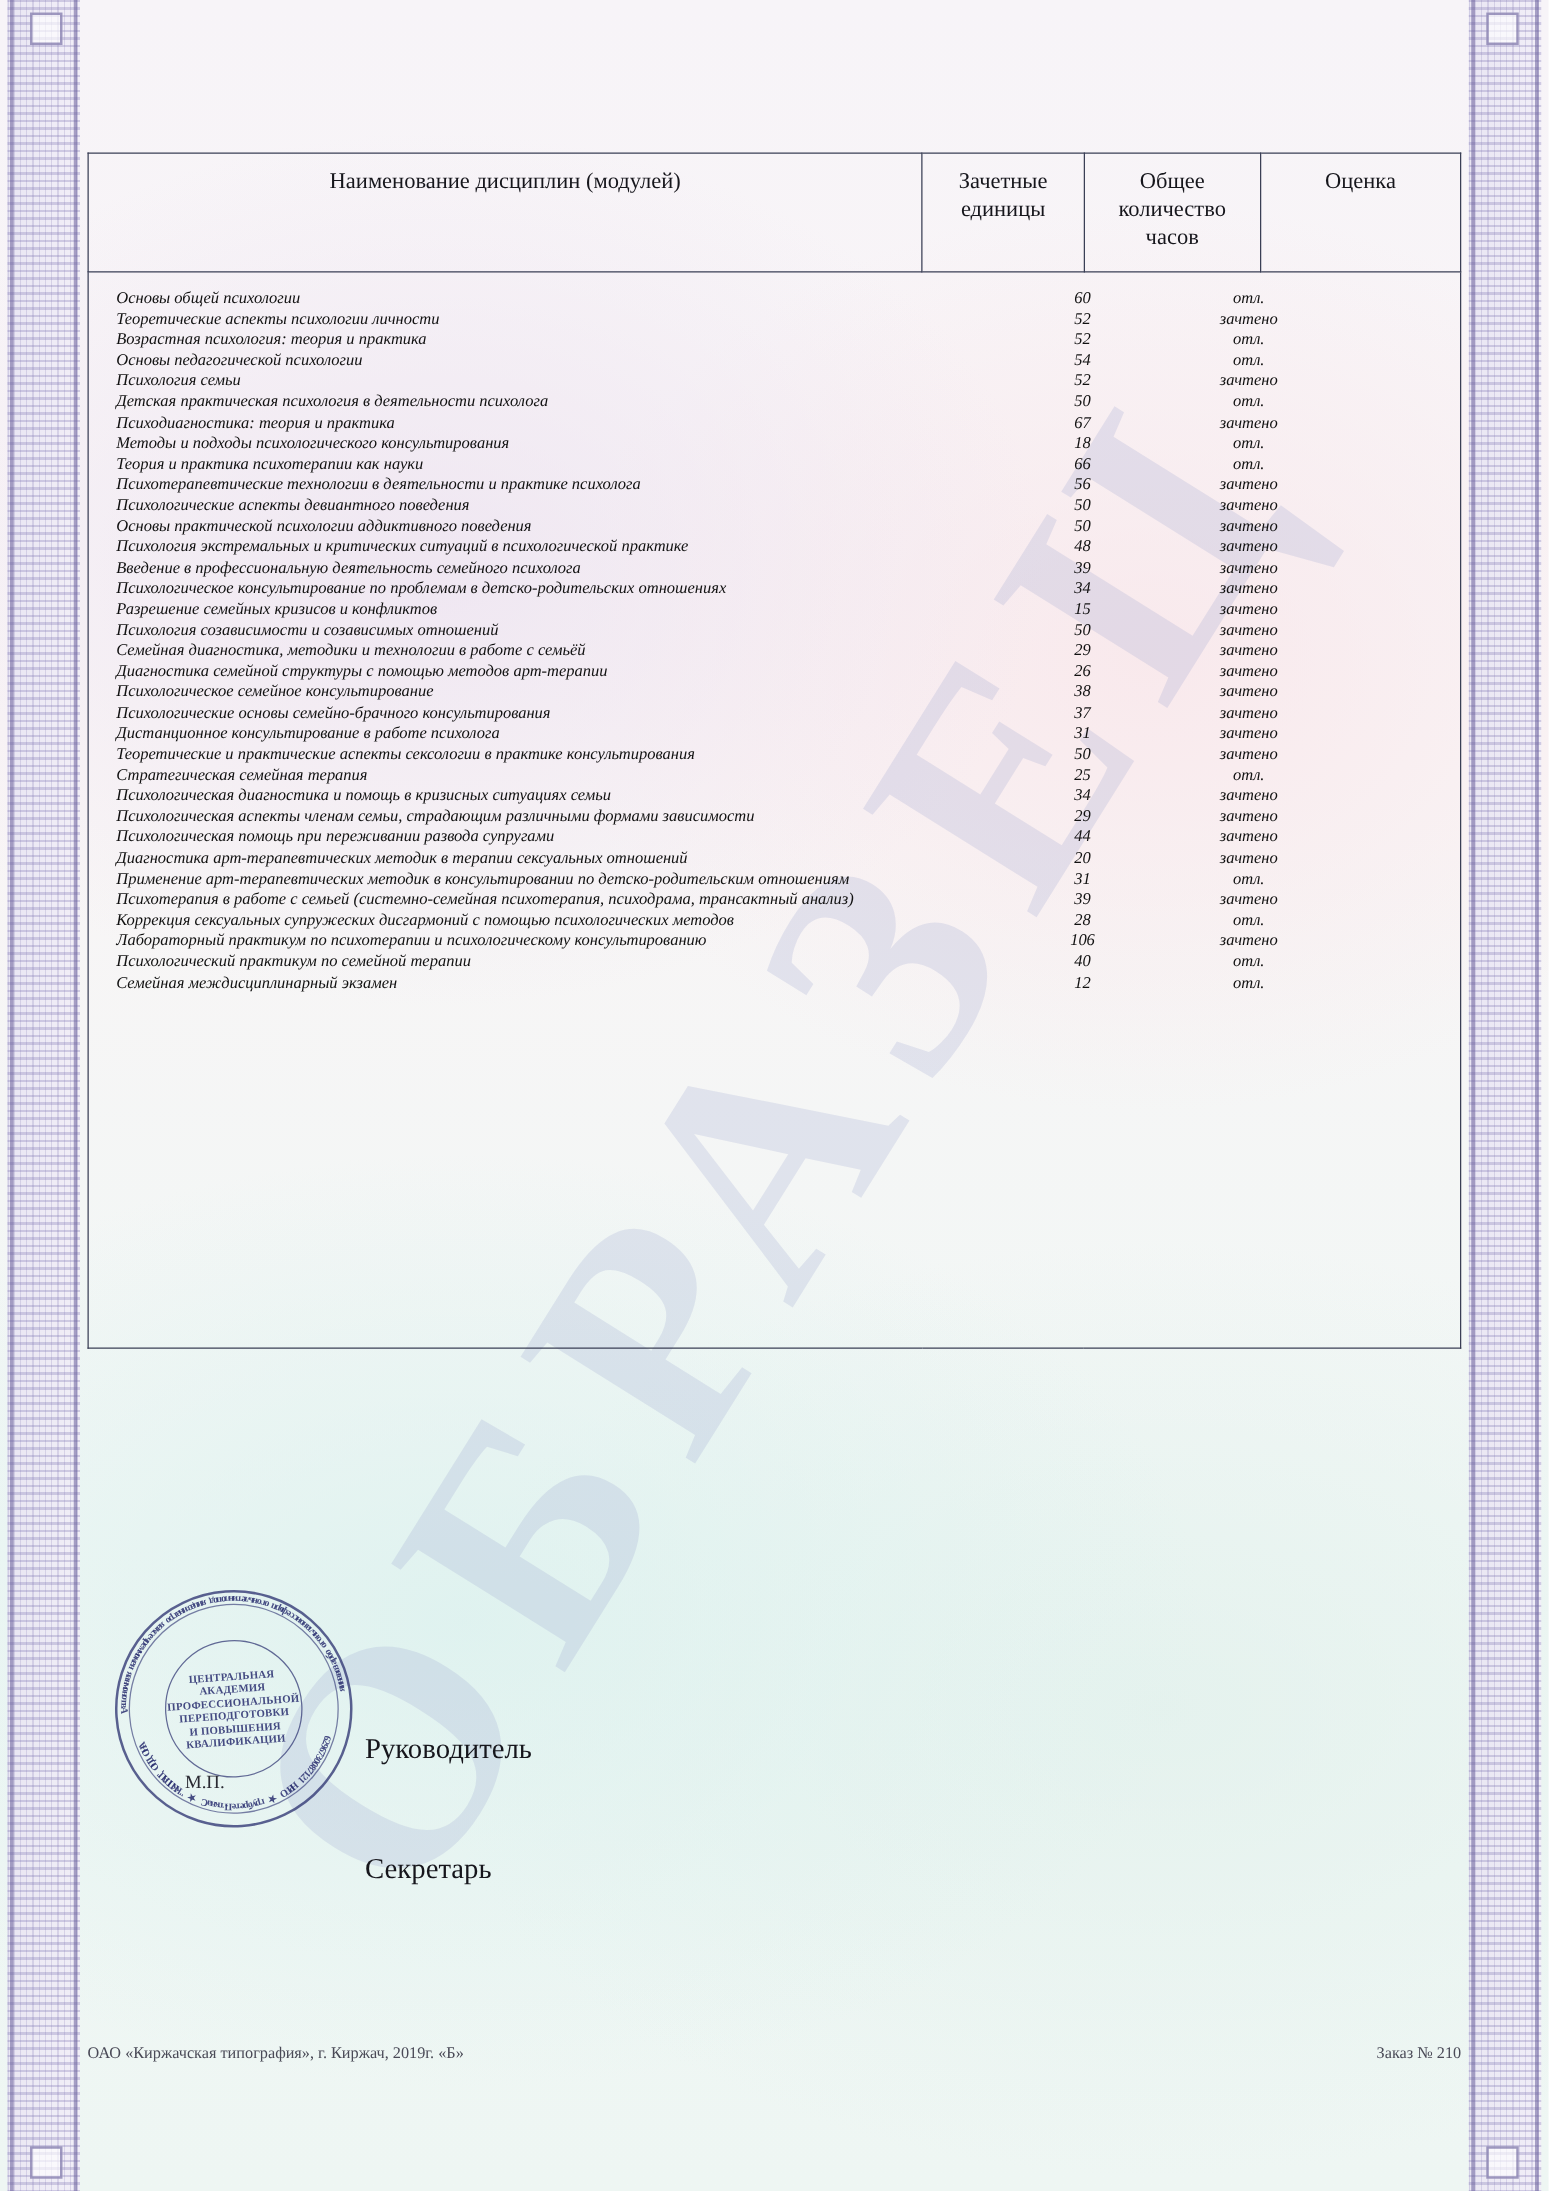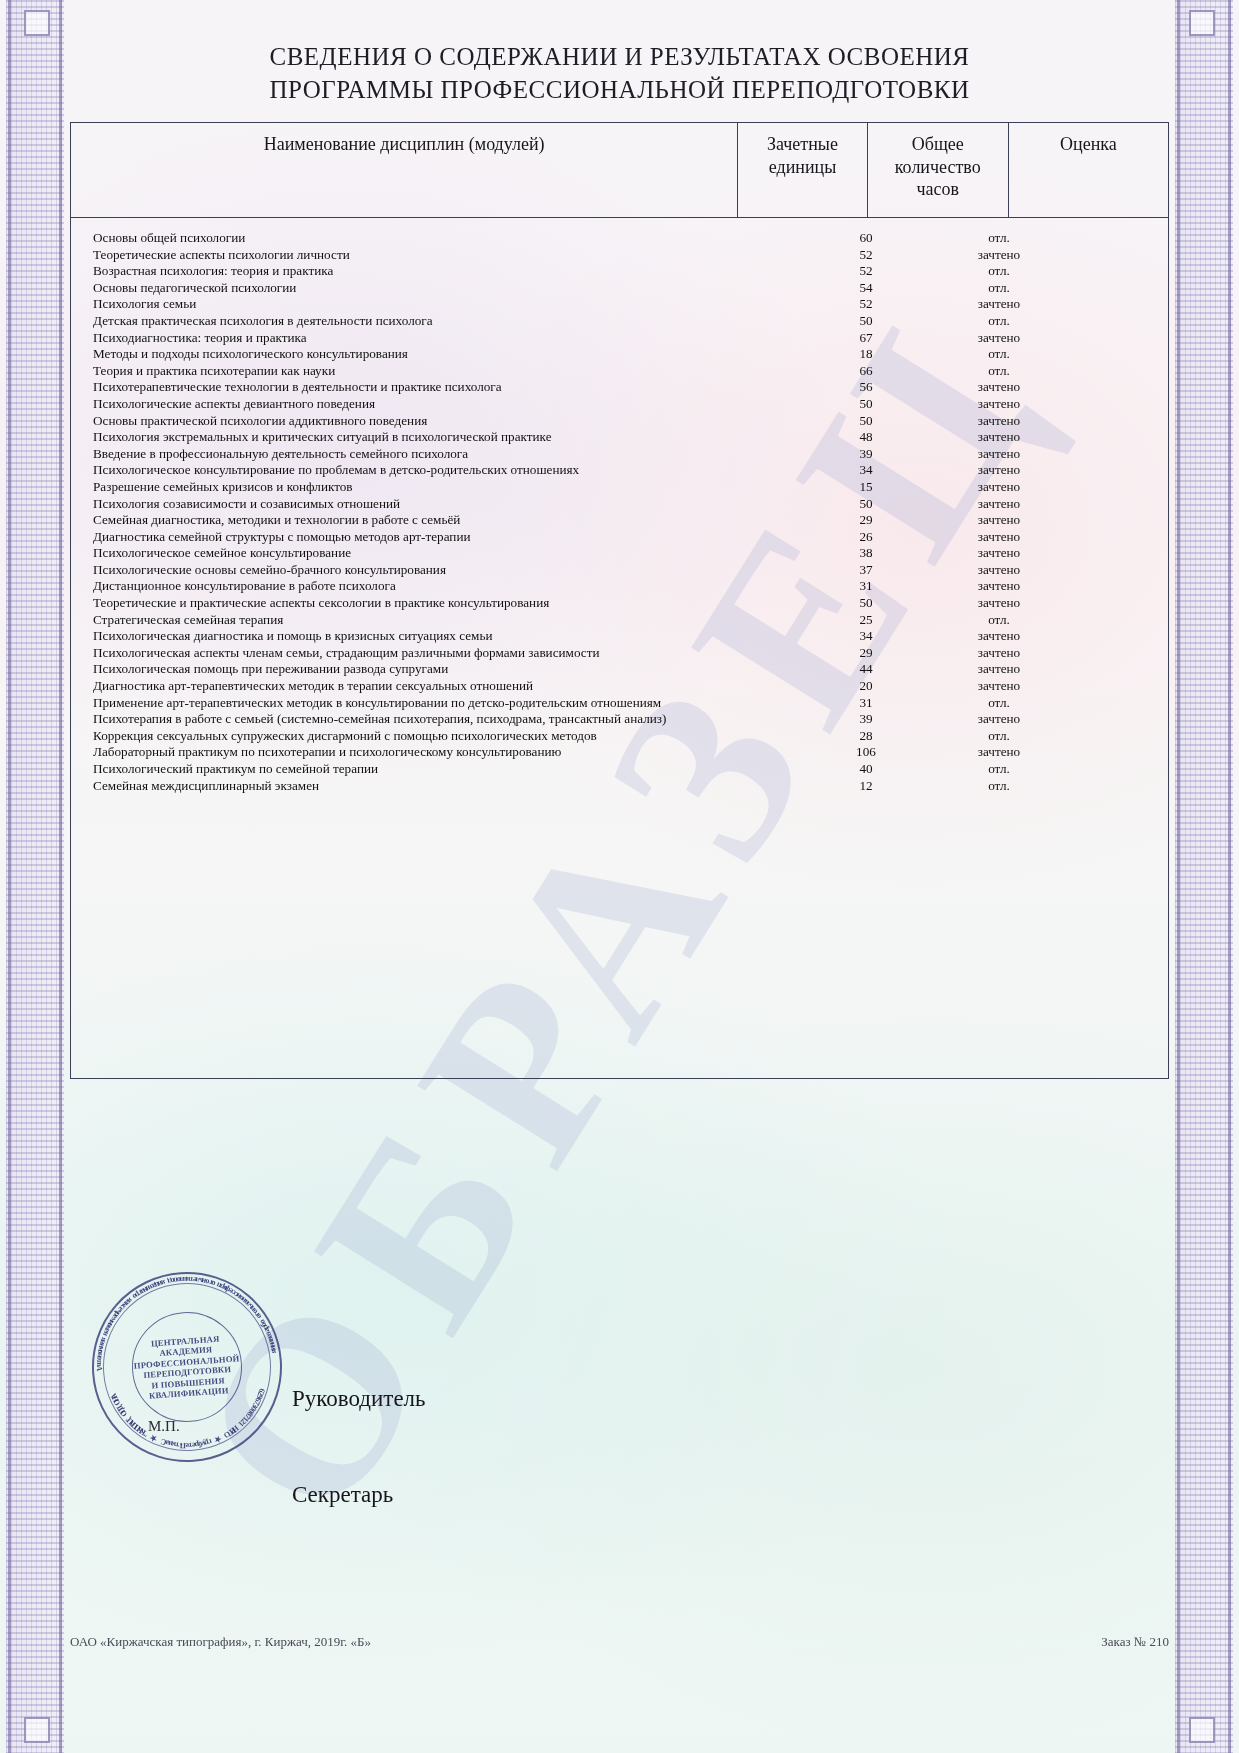--- a/index.html
+++ b/index.html
@@ -159,21 +159,21 @@
     padding: 10px 4px 12px;
     line-height: 1.25;
     height: 72px;
     vertical-align: middle;
   }
   th.c-name  { width: 620px; }
   th.c-units { width: 113px; }
   th.c-hours { width: 124px; }
   th.c-mark  { width: 142px; }
 
-  td.body-cell { height: 860px; padding: 0; }
+  td.body-cell { height: 860px; padding: 0; font-style: italic; }
 
   .rows {
     position: relative;
     padding: 12px 0 0 0;
   }
   .row {
     display: flex;
     align-items: flex-start;
     font-size: 13.2px;
     line-height: 16.6px;
@@ -310,24 +310,20 @@
     
   </div>
   <div class="vert-text right">
     
   </div>
 
   <div class="watermark">ОБРАЗЕЦ</div>
 
   <div class="content">
 
-    <div class="doc-title">
-      <div>СВЕДЕНИЯ О СОДЕРЖАНИИ И РЕЗУЛЬТАТАХ ОСВОЕНИЯ</div>
-      <div>ПРОГРАММЫ ПРОФЕССИОНАЛЬНОЙ ПЕРЕПОДГОТОВКИ</div>
-    </div>
 
     <table class="grid">
       <thead>
         <tr>
           <th class="c-name">Наименование дисциплин (модулей)</th>
           <th class="c-units">
             <div>Зачетные</div>
             <div>единицы</div>
           </th>
           <th class="c-hours">

